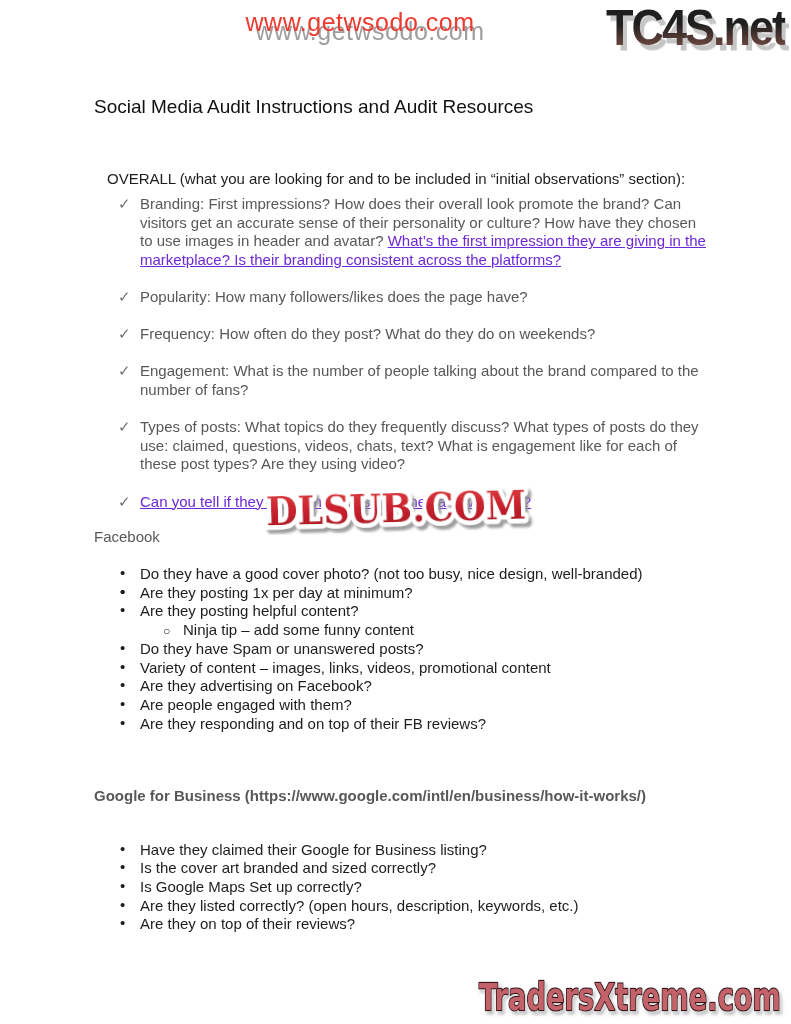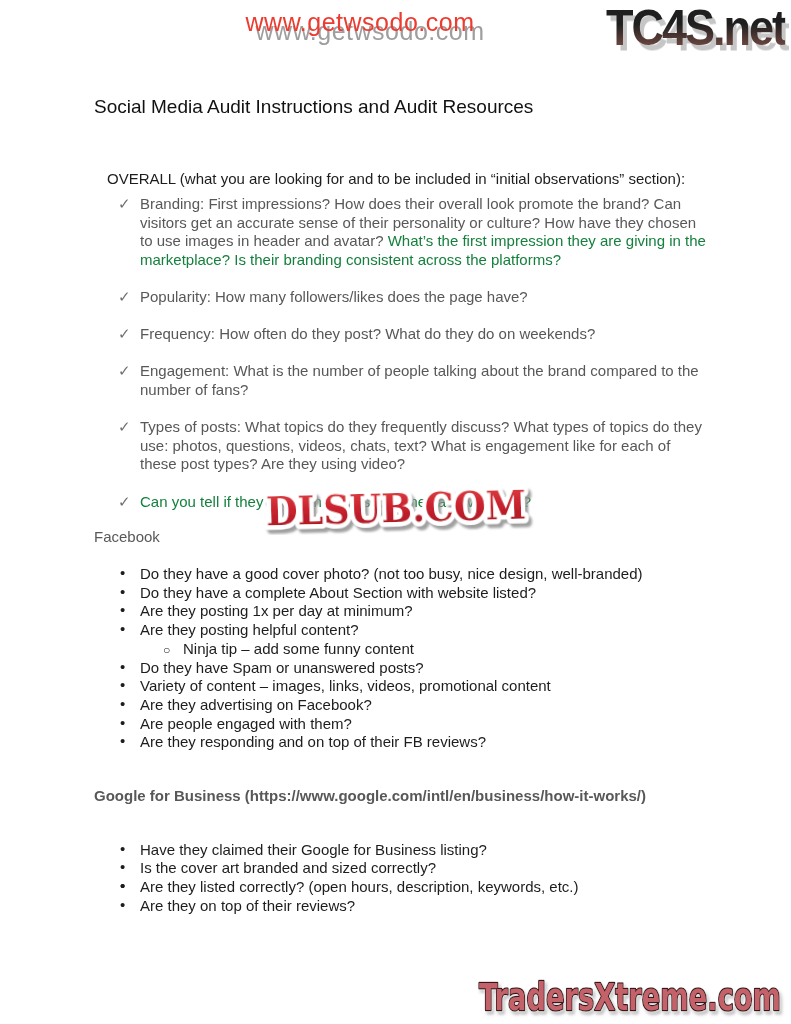--- a/index.html
+++ b/index.html
@@ -40,21 +40,21 @@
   ul{list-style:none;margin:0;padding:0;}
   .checklist{
     position:absolute;top:195px;left:94px;width:612px;
     font-size:15px;
   }
   .check-item{
     position:relative;padding-left:46px;
     line-height:18.6px;margin-bottom:18.6px;color:#585858;
   }
   .check-item .marker{position:absolute;left:24px;top:0;color:#6f6f6f;}
-  .t-black{color:#15803d;}
+  .t-black{color:#6d28d9;text-decoration:underline;}
   .section{position:absolute;left:94px;width:622px;font-size:15px;}
   .section-facebook{top:528px;}
   .section-google{top:787px;}
   .section-heading{
     color:#585858;line-height:18.6px;margin:0;font-weight:normal;font-size:15px;
   }
   .section-facebook .section-heading{margin-bottom:18.4px;}
   .section-google .section-heading{margin-bottom:35px;font-weight:bold;}
   .b-item{position:relative;padding-left:46px;line-height:18.7px;color:#1d1d1d;}
   .b-item .marker{position:absolute;left:26px;top:-1px;color:#1d1d1d;}
@@ -83,21 +83,21 @@
     <li class="check-item">
       <span class="marker">✓</span><span>Popularity: How many followers/likes does the page have?</span>
     </li>
     <li class="check-item">
       <span class="marker">✓</span><span>Frequency: How often do they post? What do they do on weekends?</span>
     </li>
     <li class="check-item">
       <span class="marker">✓</span><span>Engagement: What is the number of people talking about the brand compared to the number of fans?</span>
     </li>
     <li class="check-item">
-      <span class="marker">✓</span><span>Types of posts: What topics do they frequently discuss? What types of topics do they use: photos, questions, videos, chats, text? What is engagement like for each of these post types? Are they using video?</span>
+      <span class="marker">✓</span><span>Types of posts: What topics do they frequently discuss? What types of posts do they use: claimed, questions, videos, chats, text? What is engagement like for each of these post types? Are they using video?</span>
     </li>
     <li class="check-item">
       <span class="marker">✓</span><span class="t-black">Can you tell if they are doing any social media advertising?</span>
     </li>
   </ul>
 
   <svg class="dlsub-badge" viewBox="0 0 282 52">
     <defs>
       <linearGradient id="dlsubGrad" x1="0" y1="0" x2="0" y2="1">
         <stop offset="0" stop-color="#e14848"></stop>
@@ -110,38 +110,38 @@
     </defs>
     <g transform="rotate(-1.5 141 26)" filter="url(#dlsubShadow)">
       <text x="141" y="39" text-anchor="middle" font-family="DejaVu Serif, serif" font-weight="bold" font-size="40" textLength="260" lengthAdjust="spacingAndGlyphs" paint-order="stroke" stroke="#ffffff" stroke-width="9" stroke-linejoin="round" fill="url(#dlsubGrad)">DLSUB.COM</text>
     </g>
   </svg>
 
   <div class="section section-facebook">
     <h2 class="section-heading">Facebook</h2>
     <ul>
       <li class="b-item"><span class="marker">•</span><span>Do they have a good cover photo? (not too busy, nice design, well-branded)</span></li>
-      <li class="b-item"><span class="marker">•</span><span>Do they have a complete About Section with website listed?</span></li>
+      <li class="b-item"><span class="marker">•</span></li>
       <li class="b-item"><span class="marker">•</span><span>Are they posting 1x per day at minimum?</span></li>
       <li class="b-item"><span class="marker">•</span><span>Are they posting helpful content?</span></li>
       <li class="b-sub"><span class="marker">○</span><span>Ninja tip – add some funny content</span></li>
       <li class="b-item"><span class="marker">•</span><span>Do they have Spam or unanswered posts?</span></li>
       <li class="b-item"><span class="marker">•</span><span>Variety of content – images, links, videos, promotional content</span></li>
       <li class="b-item"><span class="marker">•</span><span>Are they advertising on Facebook?</span></li>
       <li class="b-item"><span class="marker">•</span><span>Are people engaged with them?</span></li>
       <li class="b-item"><span class="marker">•</span><span>Are they responding and on top of their FB reviews?</span></li>
     </ul>
   </div>
 
   <div class="section section-google">
     <h2 class="section-heading">Google for Business (https://www.google.com/intl/en/business/how-it-works/)</h2>
     <ul>
       <li class="b-item"><span class="marker">•</span><span>Have they claimed their Google for Business listing?</span></li>
       <li class="b-item"><span class="marker">•</span><span>Is the cover art branded and sized correctly?</span></li>
-      <li class="b-item"><span class="marker">•</span></li>
+      <li class="b-item"><span class="marker">•</span><span>Is Google Maps Set up correctly?</span></li>
       <li class="b-item"><span class="marker">•</span><span>Are they listed correctly? (open hours, description, keywords, etc.)</span></li>
       <li class="b-item"><span class="marker">•</span><span>Are they on top of their reviews?</span></li>
     </ul>
   </div>
 
   <svg class="wm-traders" viewBox="0 0 316 52">
     <defs>
       <filter id="tradersGlow" x="-15%" y="-30%" width="130%" height="170%">
         <feDropShadow dx="0" dy="0" stdDeviation="1.8" flood-color="#ffffff" flood-opacity="0.9"></feDropShadow>
         <feDropShadow dx="2" dy="3" stdDeviation="1" flood-color="#bdbdbd" flood-opacity="0.9"></feDropShadow>

